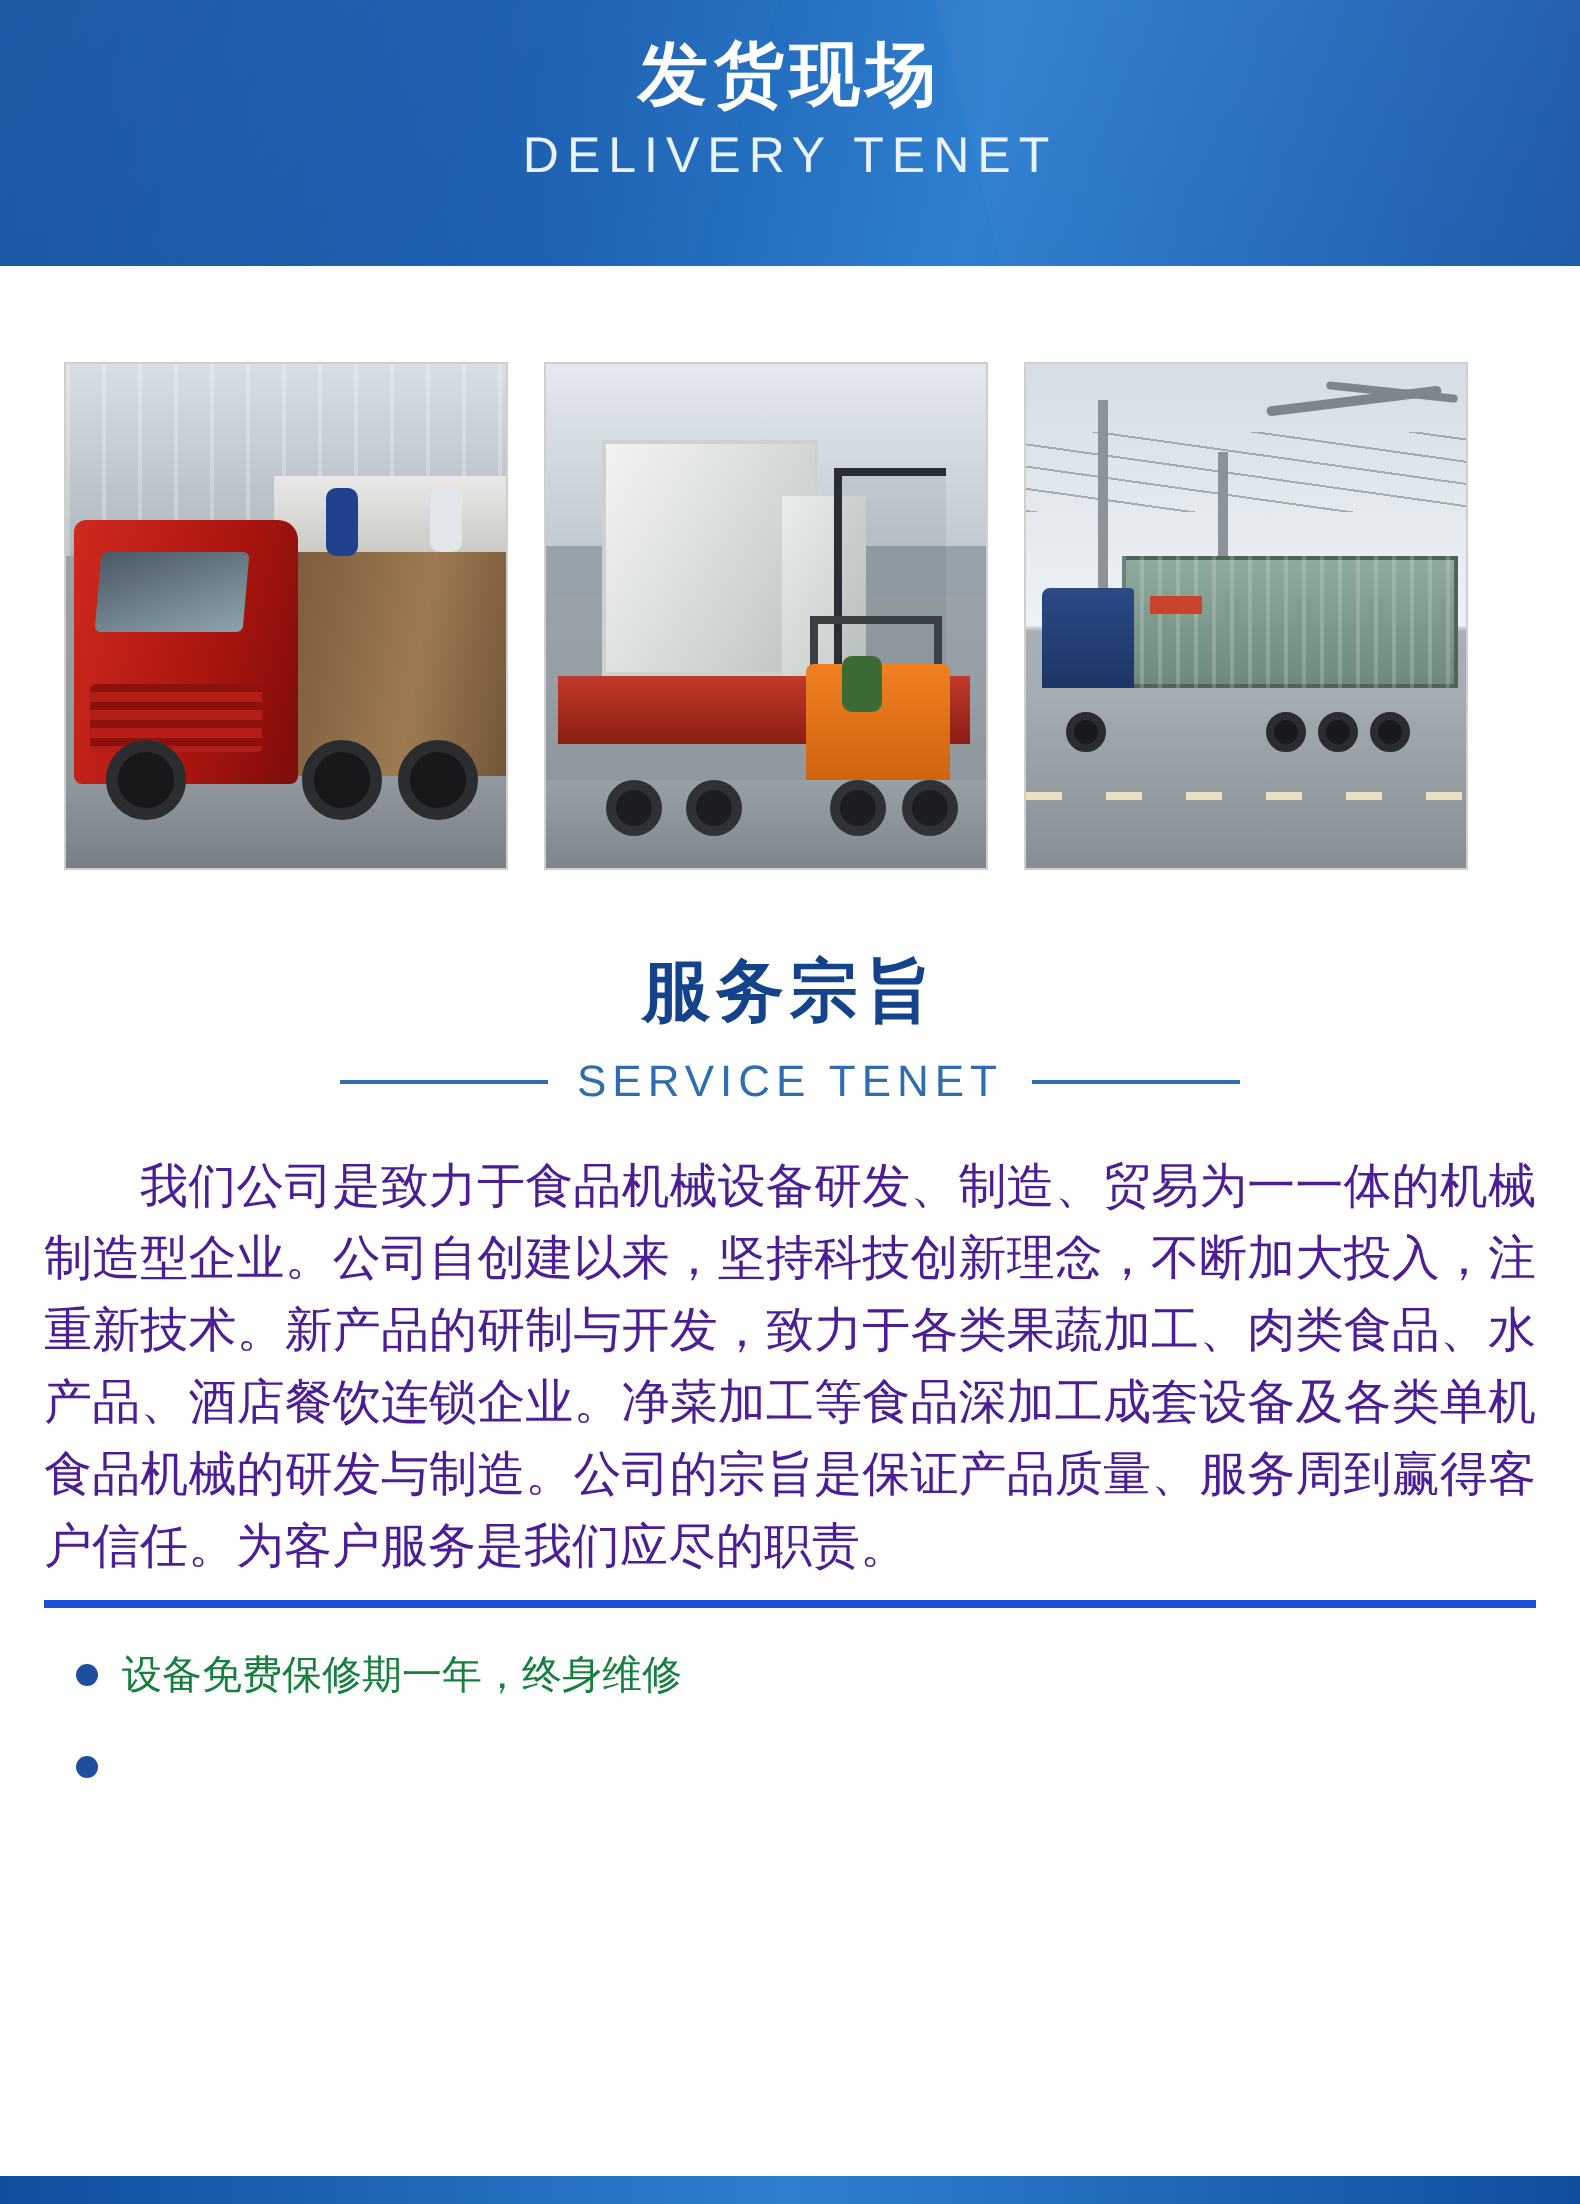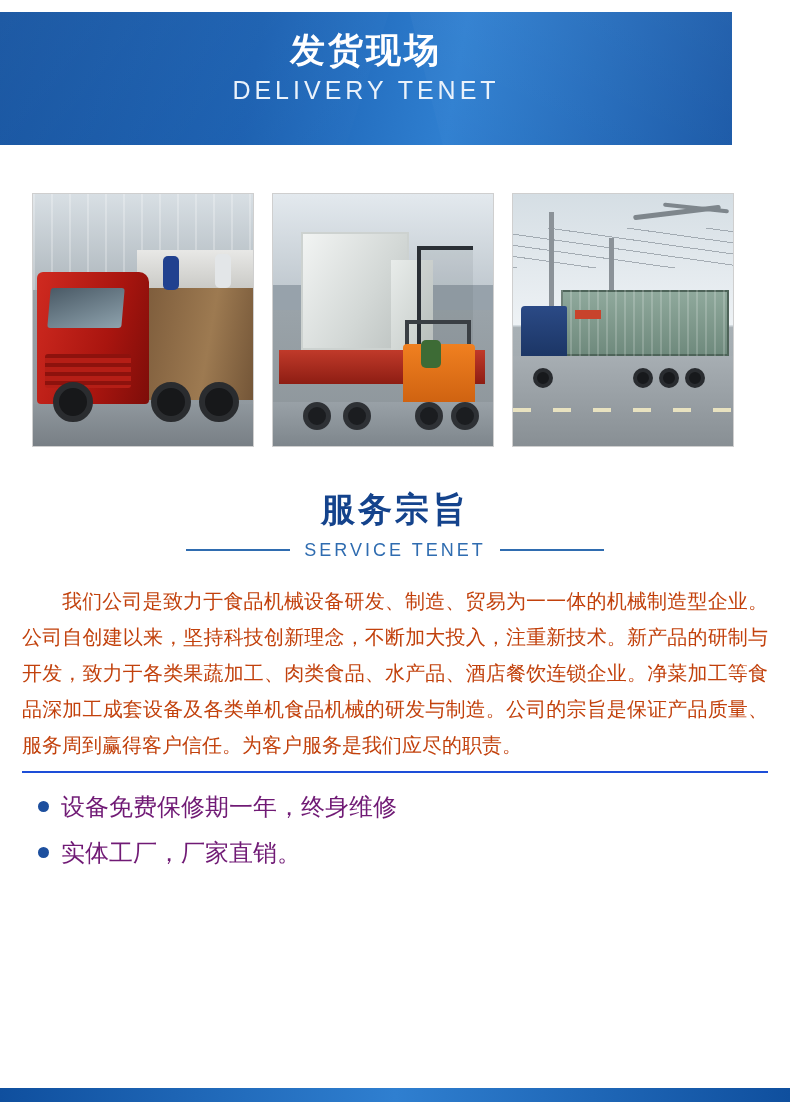--- a/index.html
+++ b/index.html
@@ -7,25 +7,24 @@
     width: 790px;
     height: 1102px;
     background: #ffffff;
     font-family: "Liberation Sans", sans-serif;
     overflow: hidden;
   }
 
   
   .banner {
     position: relative;
-    width: 732px;
+    width: 790px;
     height: 133px;
     background: linear-gradient(100deg, #0f4f9e 0%, #1a5fb0 35%, #2f7fd0 62%, #1857a6 100%);
     overflow: hidden;
-    margin-top: 12px;
   }
   .banner:before {
     content: "";
     position: absolute;
     left: -60px; top: -40px;
     width: 420px; height: 260px;
     background: linear-gradient(120deg, rgba(255,255,255,0.07), rgba(255,255,255,0));
     transform: skewX(-18deg);
   }
   .banner:after {
@@ -209,50 +208,51 @@
   .section-title {
     text-align: center;
     margin-top: 42px;
   }
   .st-cn {
     font-size: 34px;
     font-weight: bold;
     color: #14438c;
     letter-spacing: 3px;
     line-height: 1.2;
+    font-family: Liberation Serif, serif;
   }
   .st-en-wrap {
     display: flex;
     align-items: center;
     justify-content: center;
     gap: 14px;
     margin-top: 10px;
   }
   .st-line {
     width: 104px;
     height: 2px;
     background: #2f6cb0;
   }
   .st-en {
-    font-size: 18px;
+    font-size: 22px;
     color: #2f6cb0;
     letter-spacing: 3px;
   }
 
   
   .para-wrap {
     padding: 22px 22px 0 22px;
   }
   .para {
-    color: #c2410c;
-    font-size: 20px;
+    color: #4c1d95;
+    font-size: 24px;
     line-height: 36px;
     text-align: justify;
     text-indent: 2em;
-    border-bottom: 2px solid #1d4ed8;
+    border-bottom: 4px solid #1d4ed8;
     padding-bottom: 8px;
   }
 
   
   .bullets {
     padding: 18px 22px 0 38px;
   }
   .bullet {
     display: flex;
     align-items: flex-start;
@@ -261,22 +261,22 @@
   }
   .dot {
     width: 11px;
     height: 11px;
     border-radius: 50%;
     background: #1d4f9e;
     margin-top: 10px;
     flex: 0 0 auto;
   }
   .bullet-text {
-    color: #701a75;
-    font-size: 24px;
+    color: #15803d;
+    font-size: 20px;
     line-height: 32px;
   }
 
   
   .bottom-bar {
     position: absolute;
     left: 0;
     bottom: 0;
     width: 790px;
     height: 14px;
@@ -363,17 +363,16 @@
   <p class="para">我们公司是致力于食品机械设备研发、制造、贸易为一一体的机械制造型企业。公司自创建以来，坚持科技创新理念，不断加大投入，注重新技术。新产品的研制与开发，致力于各类果蔬加工、肉类食品、水产品、酒店餐饮连锁企业。净菜加工等食品深加工成套设备及各类单机食品机械的研发与制造。公司的宗旨是保证产品质量、服务周到赢得客户信任。为客户服务是我们应尽的职责。</p>
 </div>
 
 <div class="bullets">
   <div class="bullet">
     <span class="dot"></span>
     <span class="bullet-text">设备免费保修期一年，终身维修</span>
   </div>
   <div class="bullet">
     <span class="dot"></span>
-    <span class="bullet-text">实体工厂，厂家直销。</span>
   </div>
 </div>
 
 <div class="bottom-bar"></div>
 
 </body></html>

